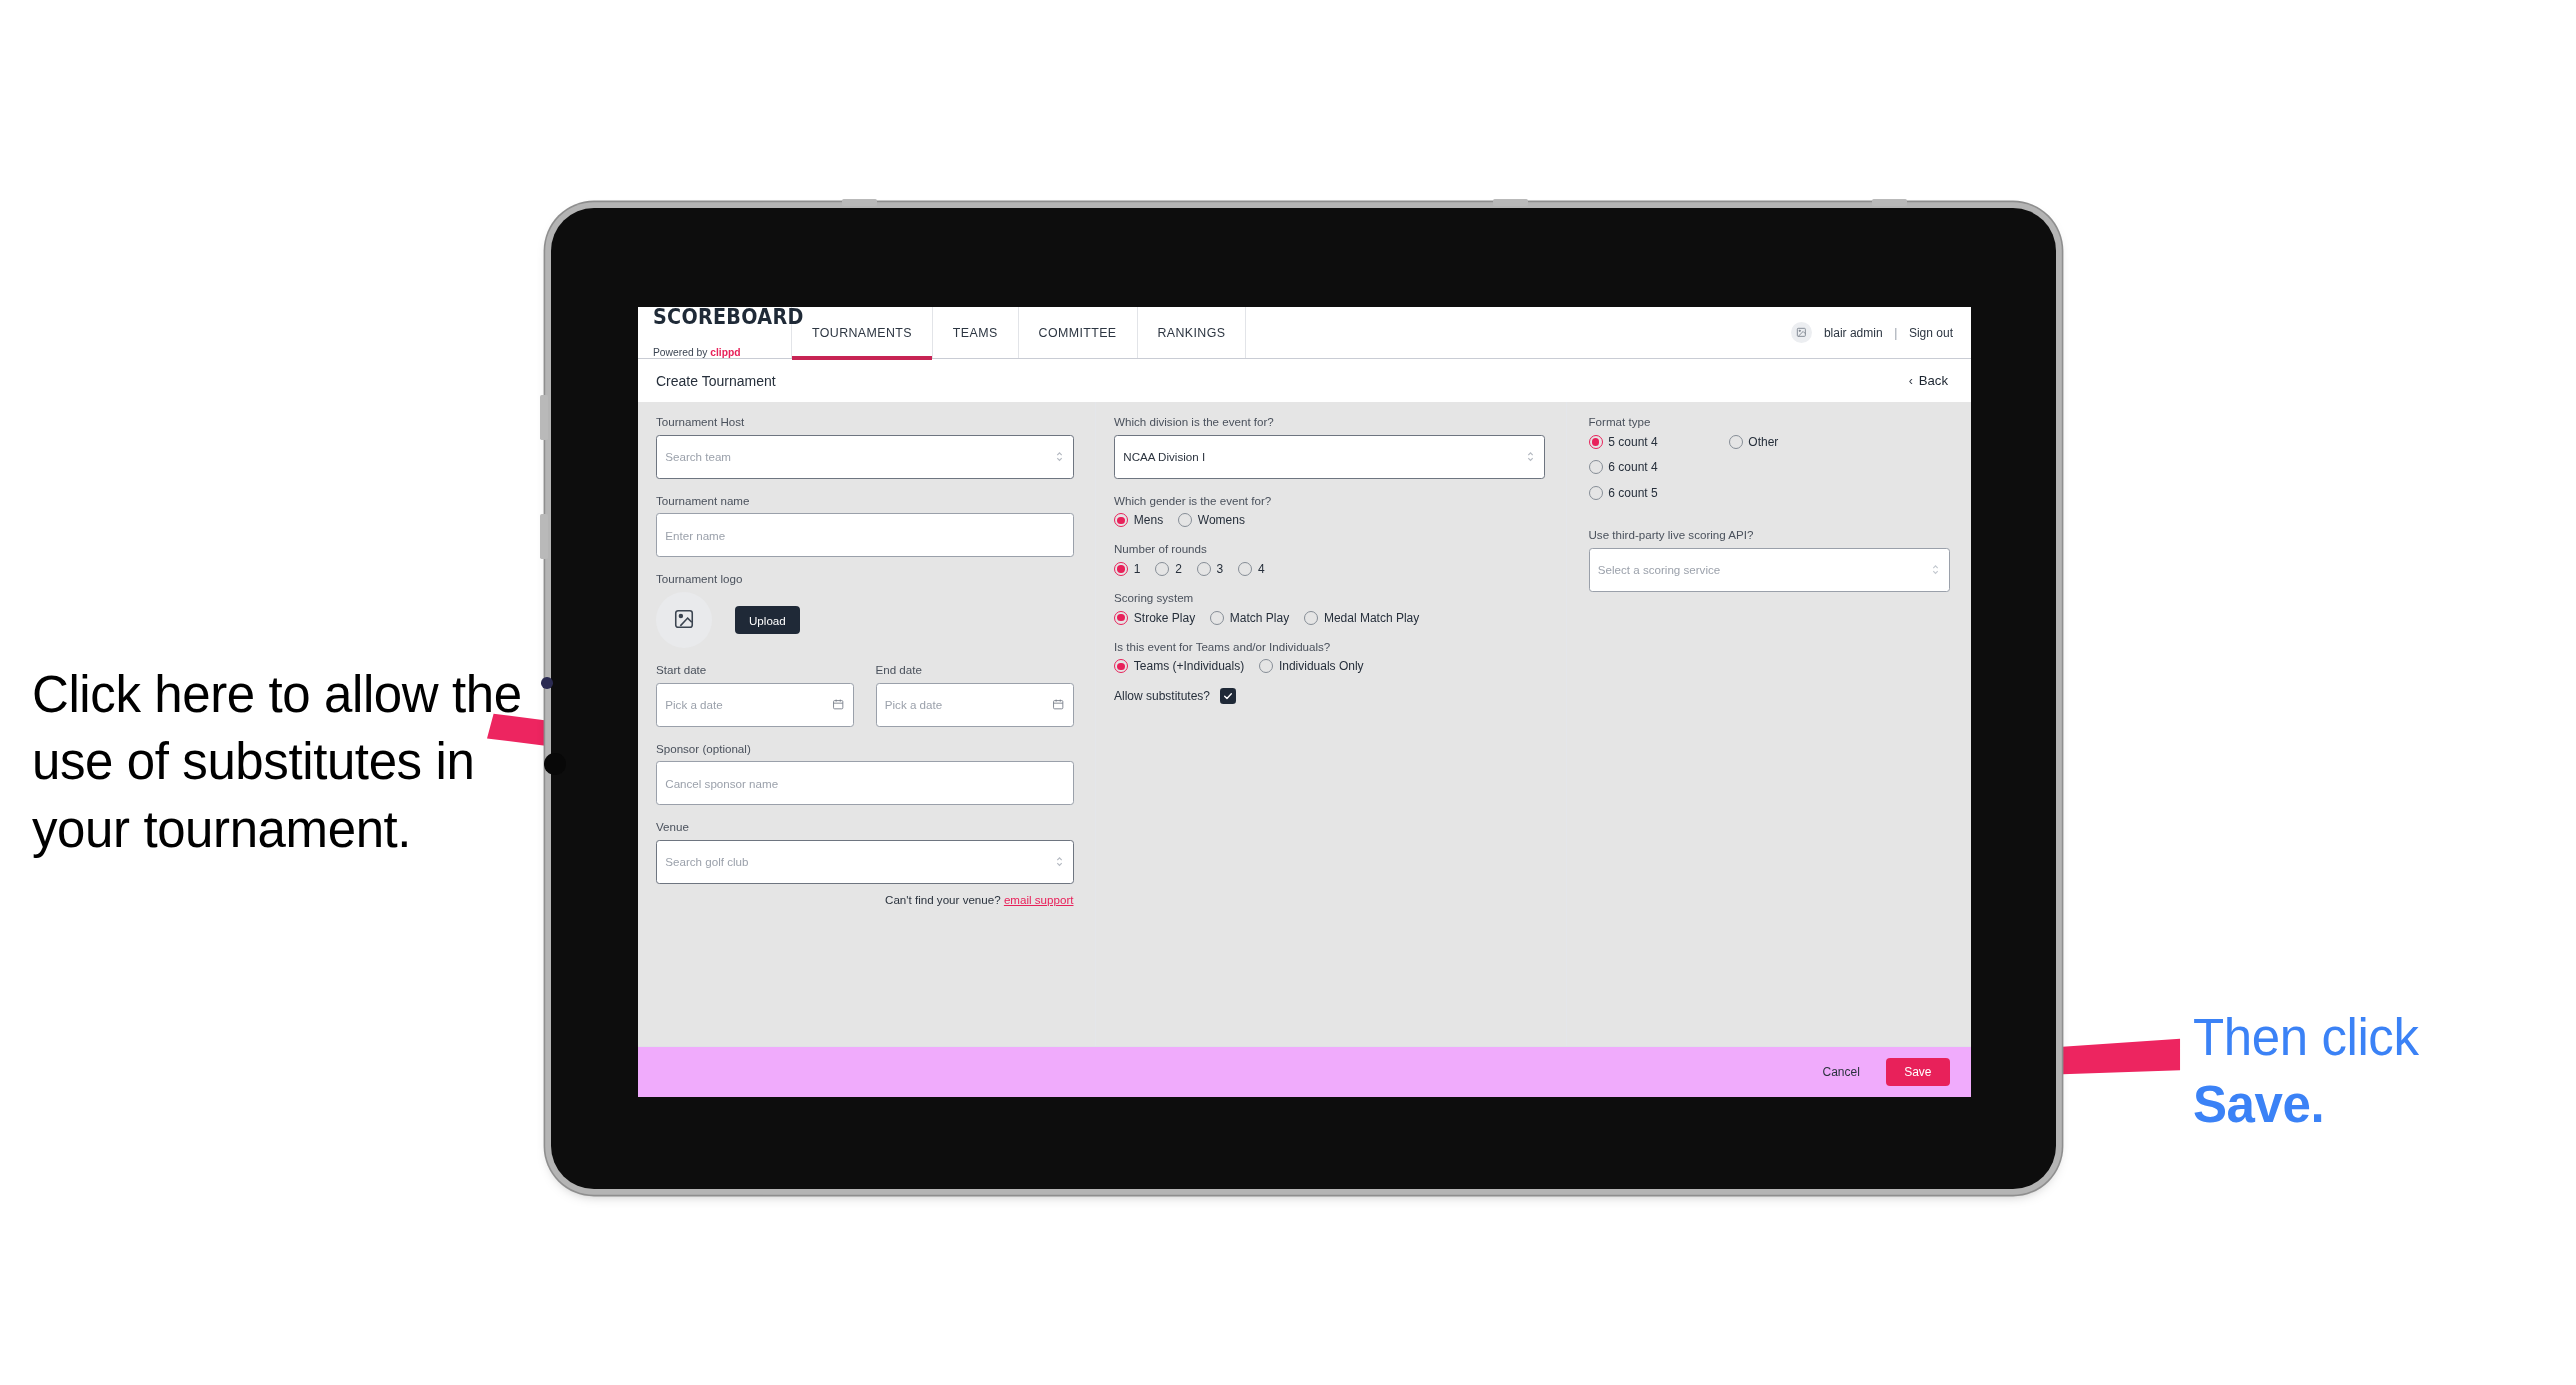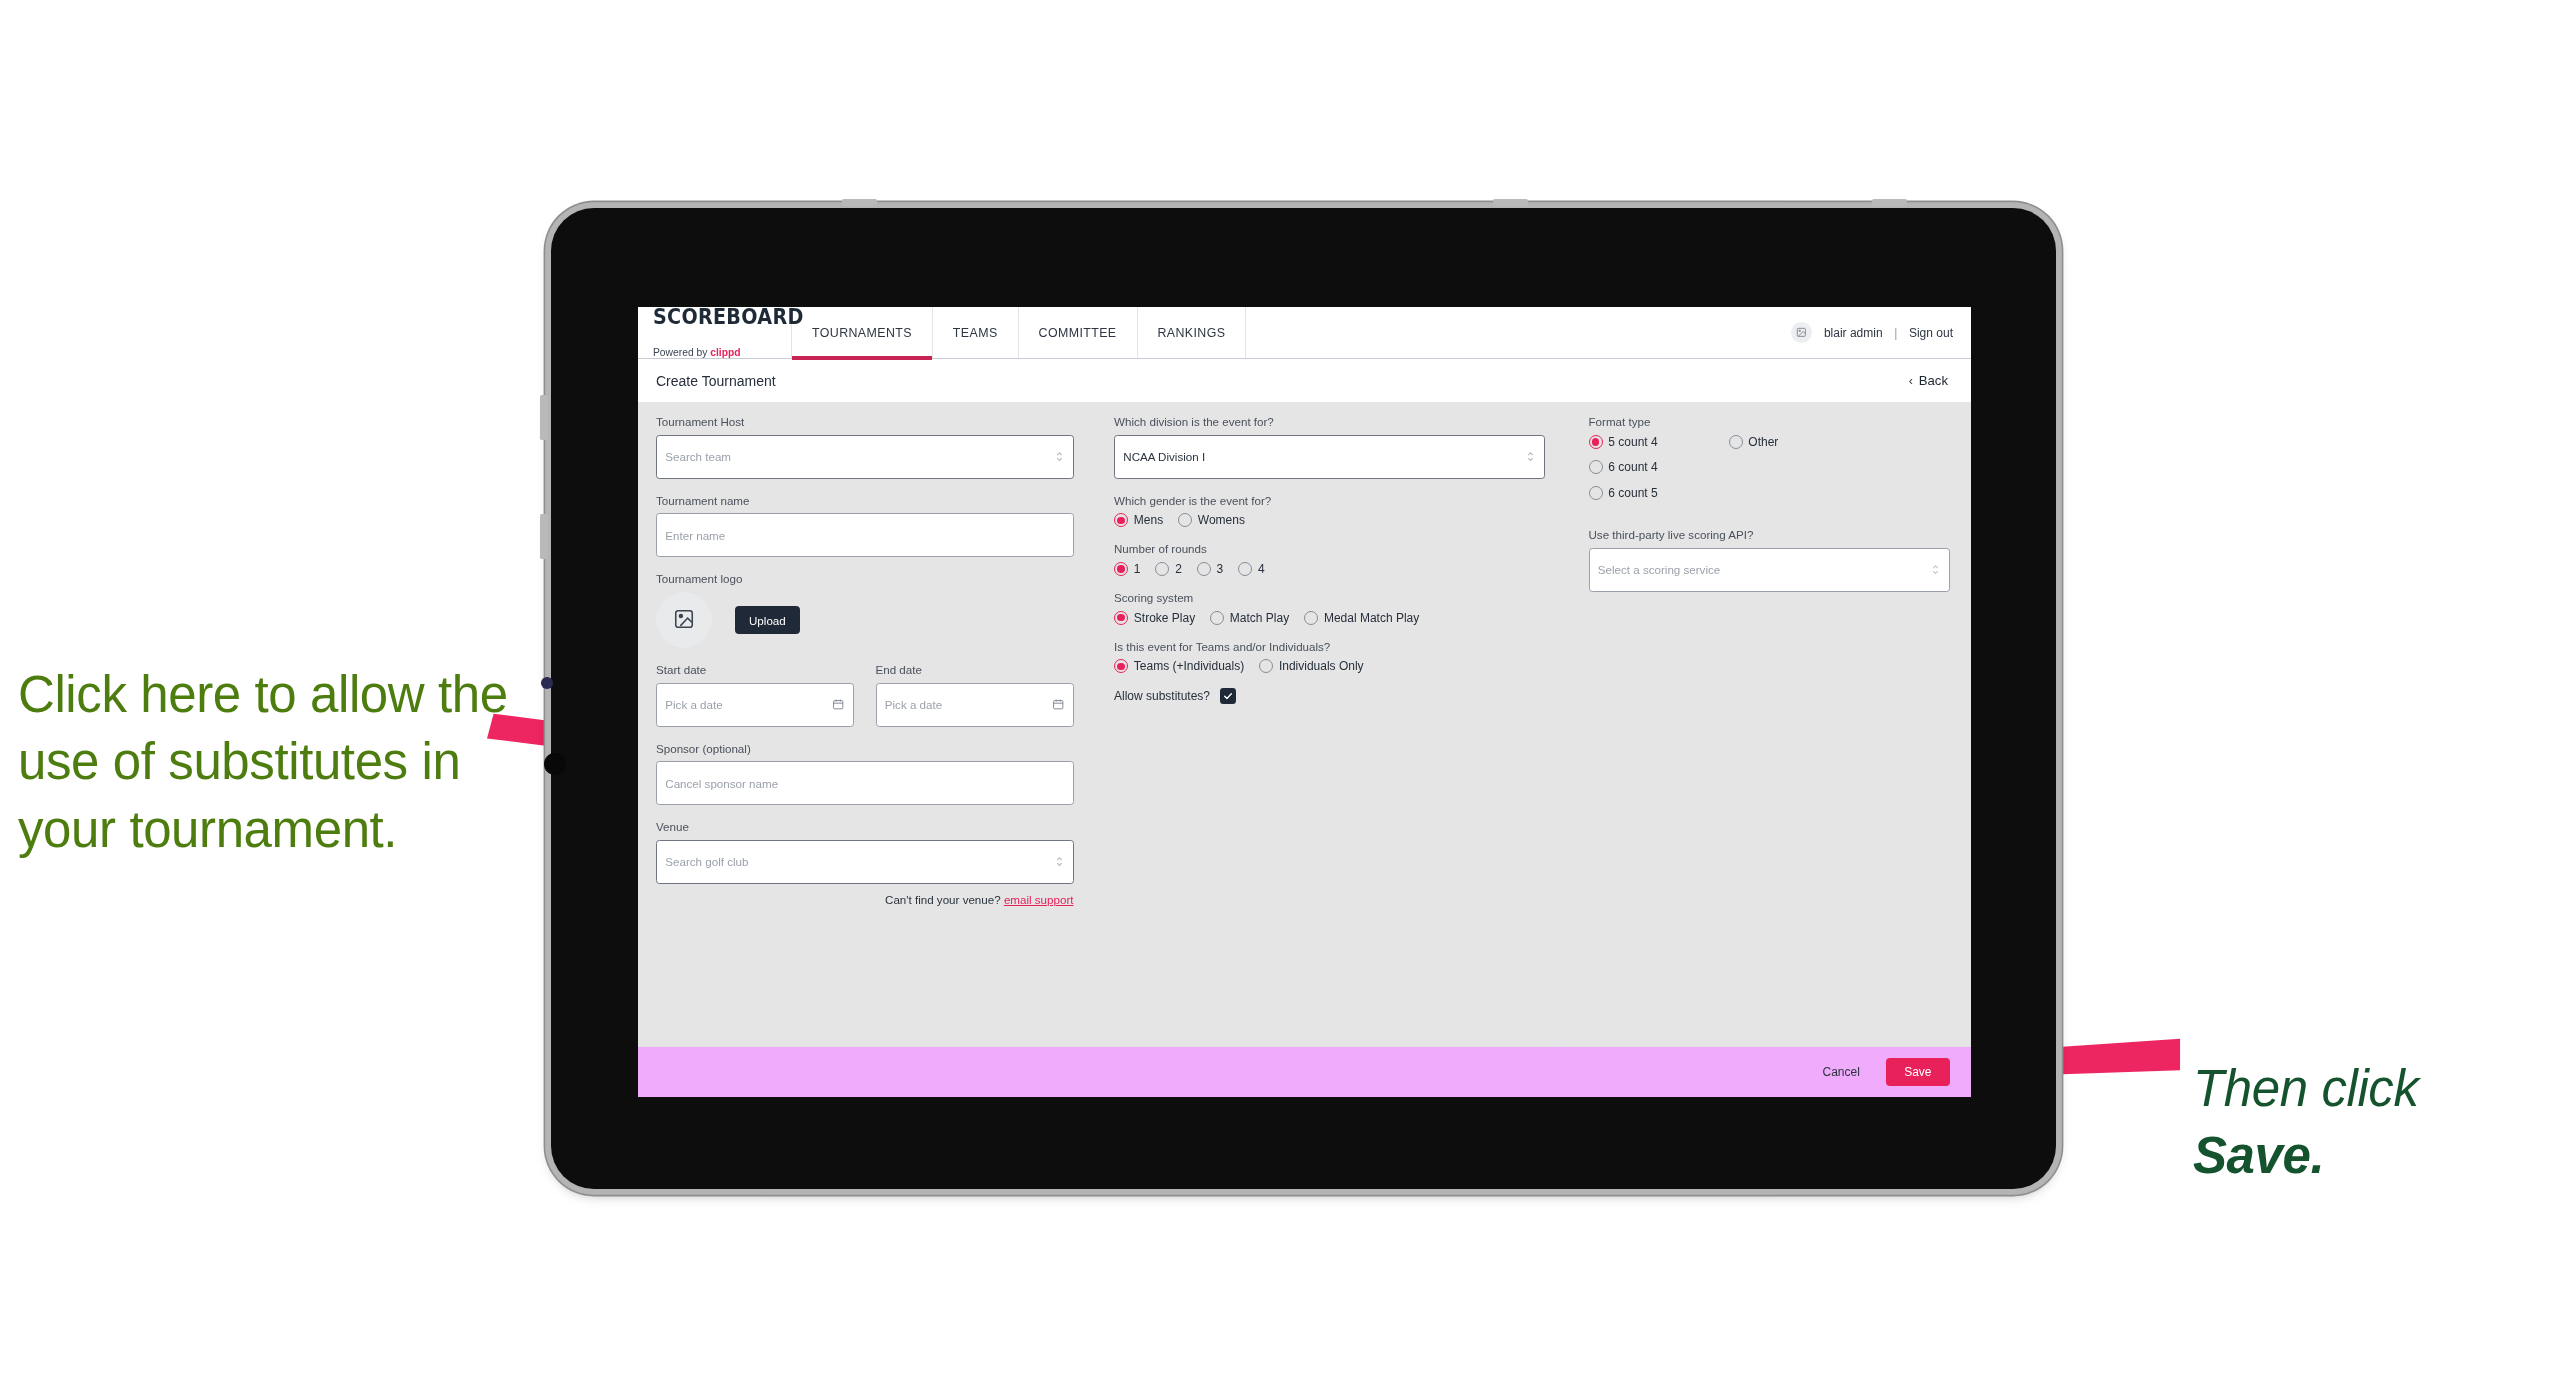--- a/index.html
+++ b/index.html
@@ -12,39 +12,38 @@
     height: 1386px;
     position: relative;
     overflow: hidden;
     font-family: "Liberation Sans", sans-serif;
     -webkit-font-smoothing: antialiased;
   }
 
   
   .annot-left {
     position: absolute;
-    left: 18px;
+    left: 32px;
     top: 661px;
     width: 545px;
     font-size: 51px;
     line-height: 1.32;
-    color: #4d7c0f;
+    color: #000000;
     font-family: "Liberation Sans", sans-serif;
     letter-spacing: -0.4px;
   }
   .annot-right {
     position: absolute;
     left: 2193px;
-    top: 1055px;
+    top: 1004px;
     width: 355px;
     font-size: 51px;
     line-height: 1.32;
-    color: #14532d;
+    color: #3b82f6;
     letter-spacing: -0.4px;
-    font-style: italic;
   }
   .annot-right .bold { font-weight: bold; display: block; }
 
   
   .device {
     position: absolute;
     left: 551px;
     top: 208px;
     width: 1505px;
     height: 981px;

